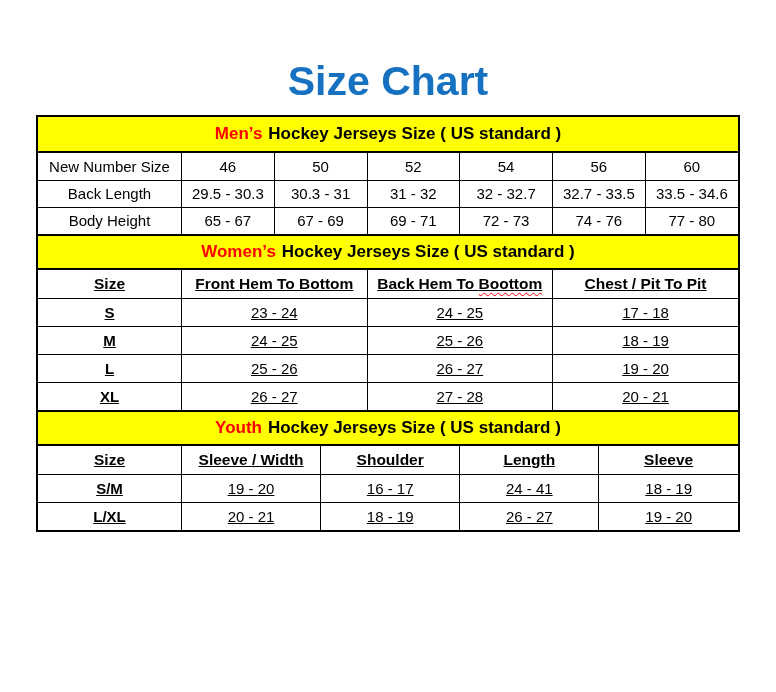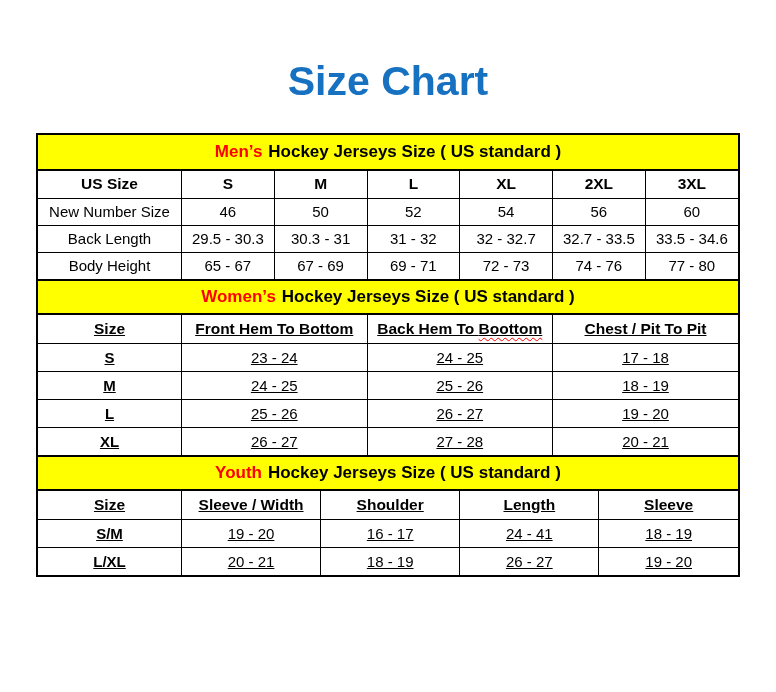--- a/index.html
+++ b/index.html
@@ -17,21 +17,21 @@
   .title{
     margin:58px 0 0 0;
     text-align:center;
     font-size:41px;
     font-weight:bold;
     color:var(--title-blue);
     letter-spacing:0px;
   }
   .chart{
     width:704px;
-    margin:28px auto 0 auto;
+    margin:10px auto 0 auto;
     border:2px solid var(--border-black);
   }
   .banner{
     height:36px;
     background:var(--banner-yellow);
     display:flex;align-items:center;justify-content:center;
     font-weight:bold;font-size:17px;
     border-bottom:2px solid var(--border-black);
     white-space:pre;
   }
@@ -84,29 +84,20 @@
       <col style="width:20.5%">
         <col style="width:13.25%">
         <col style="width:13.25%">
         <col style="width:13.25%">
         <col style="width:13.25%">
         <col style="width:13.25%">
         <col style="width:13.25%">
     </colgroup>
     <tbody>
       <tr>
-        <th>US Size</th>
-        <th>S</th>
-        <th>M</th>
-        <th>L</th>
-        <th>XL</th>
-        <th>2XL</th>
-        <th>3XL</th>
-      </tr>
-      <tr>
         <td>New Number Size</td>
         <td>46</td>
         <td>50</td>
         <td>52</td>
         <td>54</td>
         <td>56</td>
         <td>60</td>
       </tr>
       <tr>
         <td>Back Length</td>

